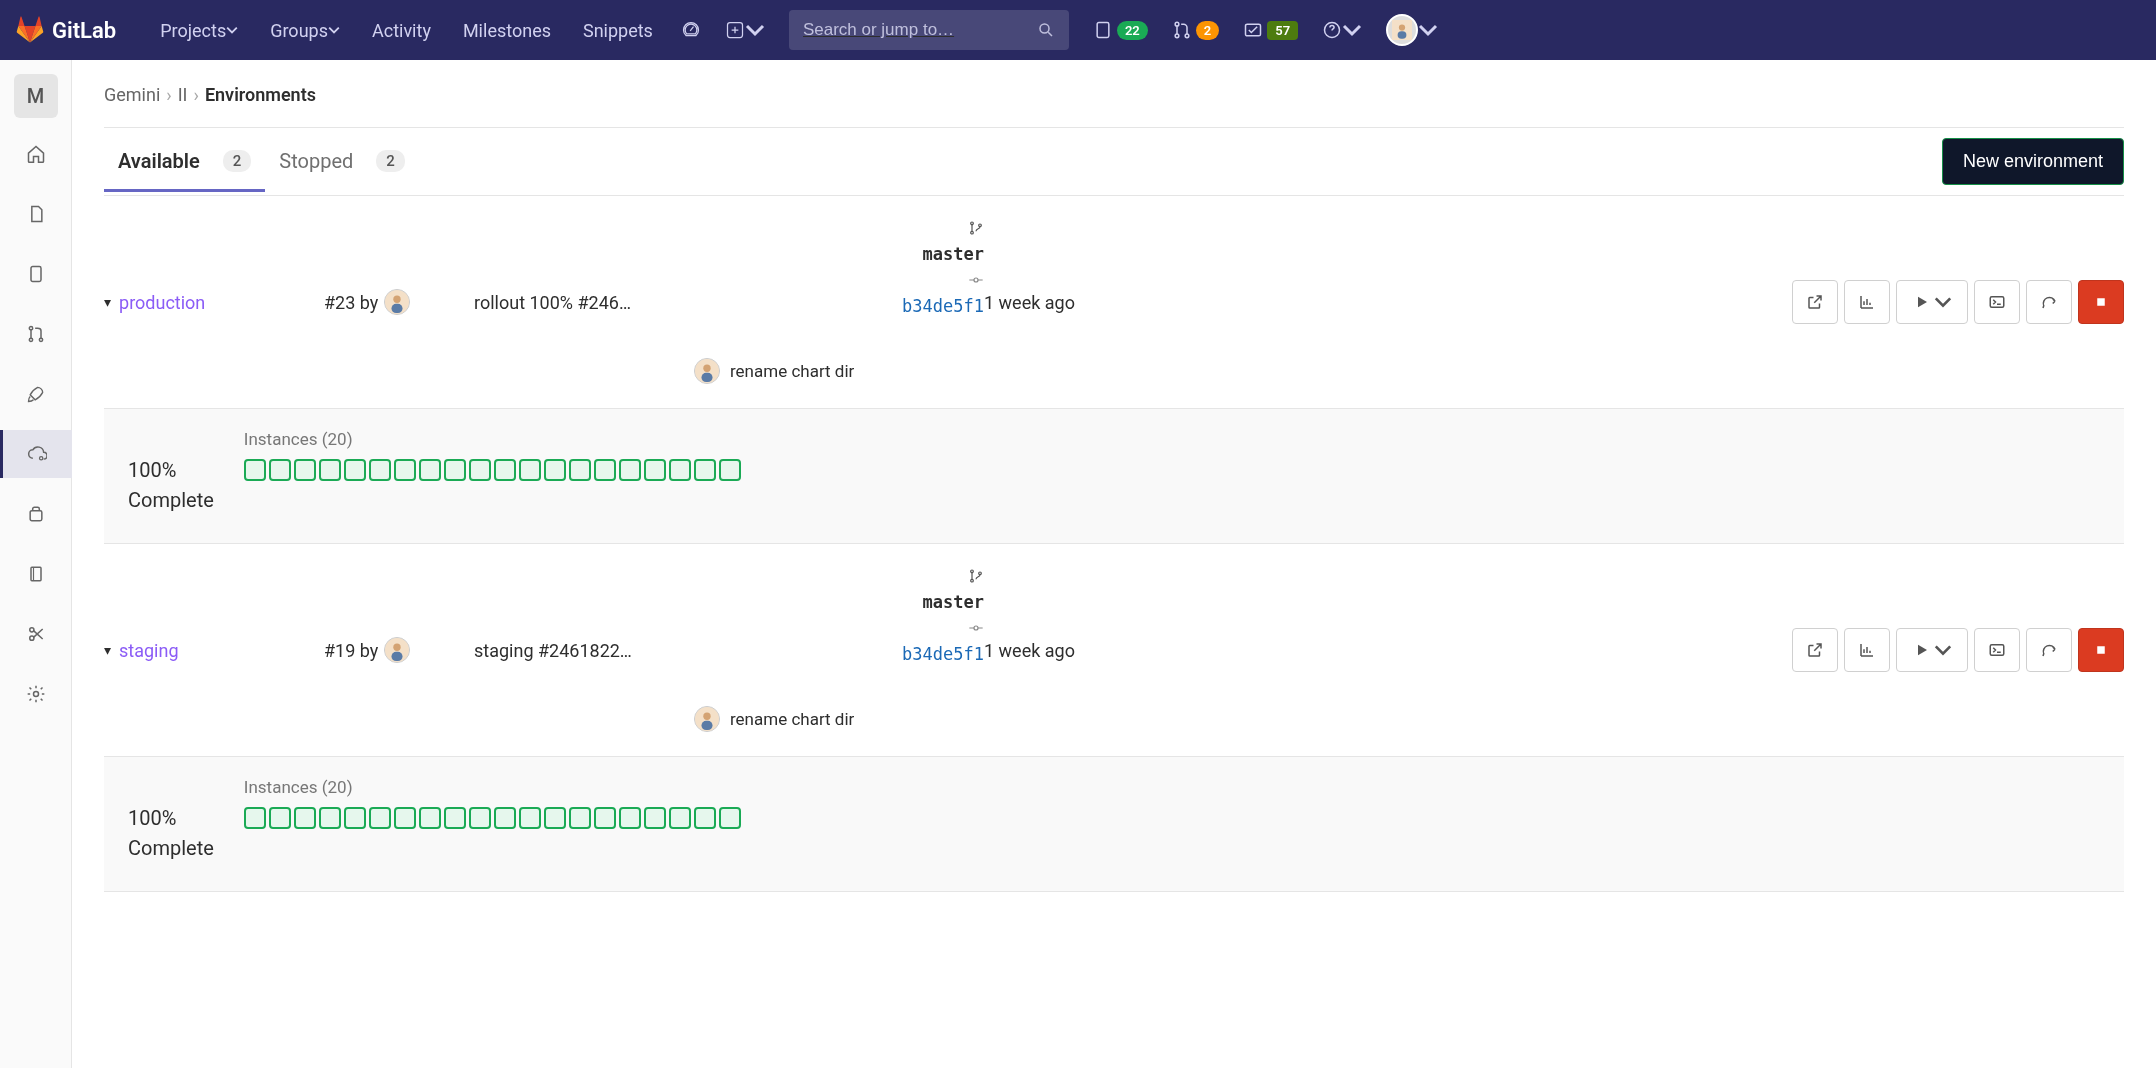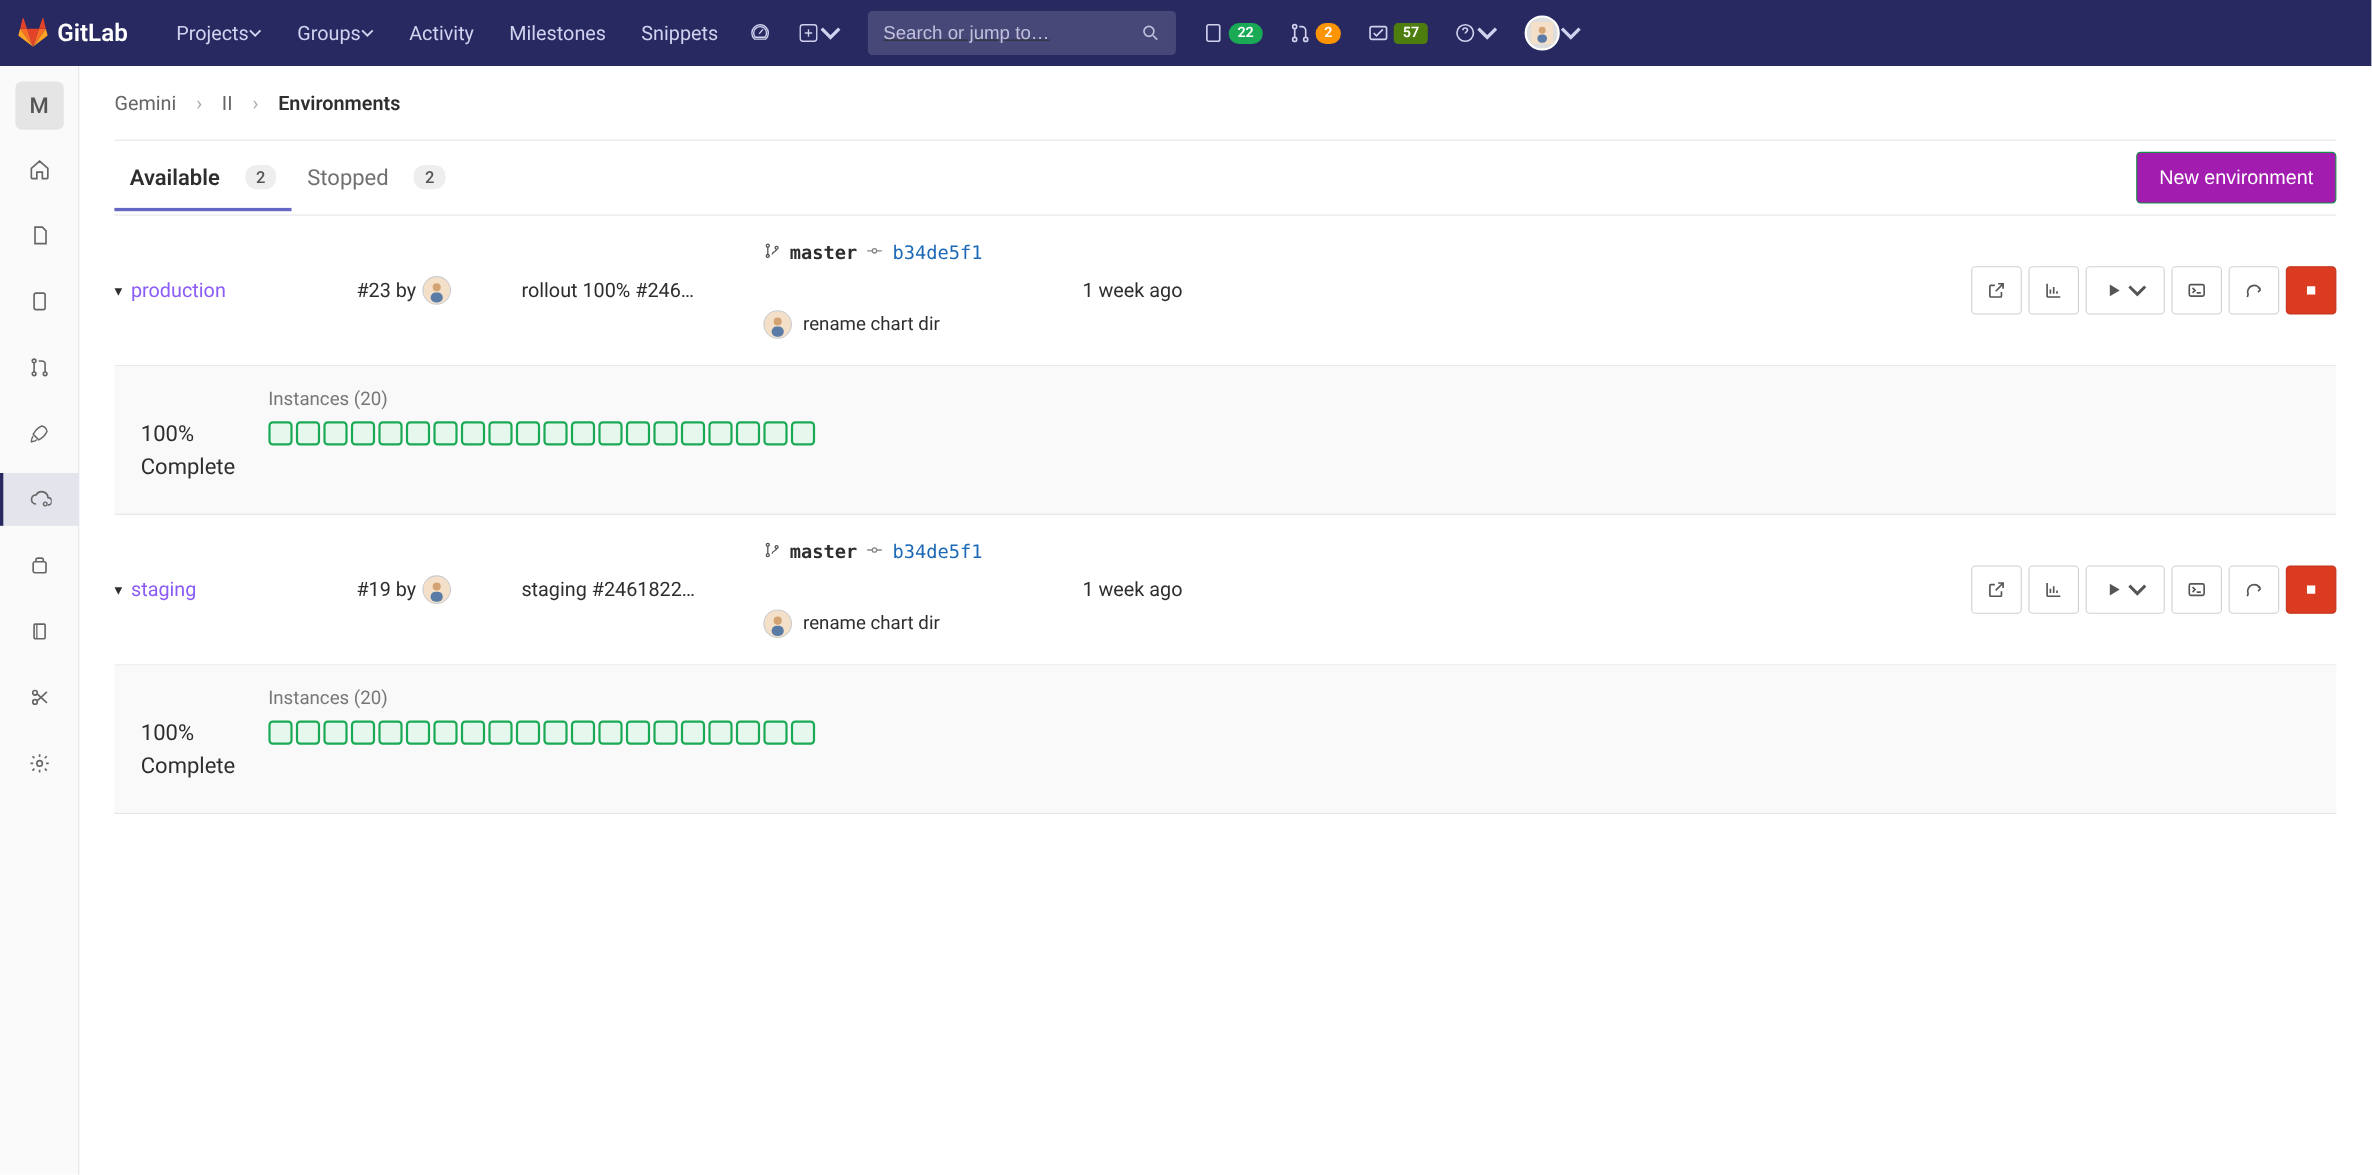--- a/index.html
+++ b/index.html
@@ -26,44 +26,44 @@
 .layout { display: flex; }
 .sidebar { width: 72px; background: #fafafa; border-right: 1px solid #e5e5e5; min-height: calc(100vh - 60px); display: flex; flex-direction: column; align-items: center; padding-top: 8px; }
 .sidebar-item { width: 48px; height: 48px; display: flex; align-items: center; justify-content: center; margin: 6px 0; border-radius: 4px; cursor: pointer; color: #666; }
 .sidebar-item.project-badge { background: #e5e5e5; color: #555; font-size: 20px; font-weight: 500; width: 44px; height: 44px; border-radius: 6px; }
 .sidebar-item.active { background: #e4e4ed; border-left: 3px solid #292961; border-radius: 0; width: 72px; margin-left:0; }
 .sidebar-item svg { width: 20px; height: 20px; }
 
 .content { flex: 1; padding: 24px 32px; }
 
 
-.breadcrumb { display: flex; align-items: center; gap: 18px; font-size: 18px; color: #666; padding-bottom: 22px; border-bottom: 1px solid #e5e5e5; margin-bottom: 0; }
+.breadcrumb { display: flex; align-items: center; gap: 6px; font-size: 18px; color: #666; padding-bottom: 22px; border-bottom: 1px solid #e5e5e5; margin-bottom: 0; }
 .breadcrumb .sep { color: #aaa; }
 .breadcrumb .current { color: #2e2e2e; font-weight: 600; }
 
 
 .tabs-row { display: flex; align-items: center; border-bottom: 1px solid #e5e5e5; }
 .tab { padding: 18px 14px 16px; font-size: 20px; color: #707070; cursor: pointer; display: flex; align-items: center; gap: 23px; border-bottom: 3px solid transparent; }
 .tab.active { color: #2e2e2e; font-weight: 600; border-bottom-color: #6666c4; }
 .tab .count { background: #eee; color: #555; border-radius: 10px; padding: 2px 10px; font-size: 15px; font-weight: 500; }
 .tabs-spacer { flex: 1; }
-.btn-primary { background: #a21caf; color: #fff; border: 1px solid #168f48; border-radius: 4px; padding: 12px 20px; font-size: 18px; cursor: pointer; margin: 10px 0; }
+.btn-primary { background: #0f172a; color: #fff; border: 1px solid #168f48; border-radius: 4px; padding: 12px 20px; font-size: 18px; cursor: pointer; margin: 10px 0; }
 
 
 .table-header { display: grid; grid-template-columns: 220px 150px 220px 290px 220px 1fr; padding: 20px 0; border-bottom: 1px solid #e5e5e5; font-size: 18px; color: #2e2e2e; }
 
 
 .env-row { display: grid; grid-template-columns: 220px 150px 220px 290px 220px 1fr; padding: 24px 0; border-bottom: 1px solid #e5e5e5; align-items: center; font-size: 18px; }
 .env-name { display: flex; align-items: center; gap: 8px; }
 .env-name a { color: #8b5cf6; text-decoration: none; text-align: right; }
 .env-name .caret { font-size: 14px; }
 .deploy-cell { display: flex; align-items: center; gap: 6px; }
 .job-cell { color: #2e2e2e; white-space: nowrap; overflow: hidden; text-overflow: ellipsis; }
 .commit-cell { display: flex; flex-direction: column; gap: 6px; font-size: 17px; }
-.commit-top { display: flex; align-items: flex-start; gap: 8px; }
+.commit-top { display: flex; align-items: flex-end; gap: 8px; flex-direction: column; }
 .commit-top .branch { font-family: Menlo, monospace; font-weight: 700; }
 .commit-top .sha { color: #1b69b6; font-family: Menlo, monospace; }
 .commit-bottom { display: flex; align-items: center; gap: 10px; margin-top: 36px; }
 .updated-cell { color: #2e2e2e; }
 .actions-cell { display: flex; justify-content: flex-end; gap: 6px; }
 .action-btn { border: 1px solid #d0d0d0; background: #fff; border-radius: 4px; width: 46px; height: 44px; display: flex; align-items: center; justify-content: center; cursor: pointer; }
 .action-btn svg { width: 18px; height: 18px; color: #555; }
 .action-btn.play-group { width: 72px; gap: 4px; }
 .action-btn.stop { background: #db3b21; border-color: #c0341d; }
 .action-btn.stop svg { color: #fff; }

